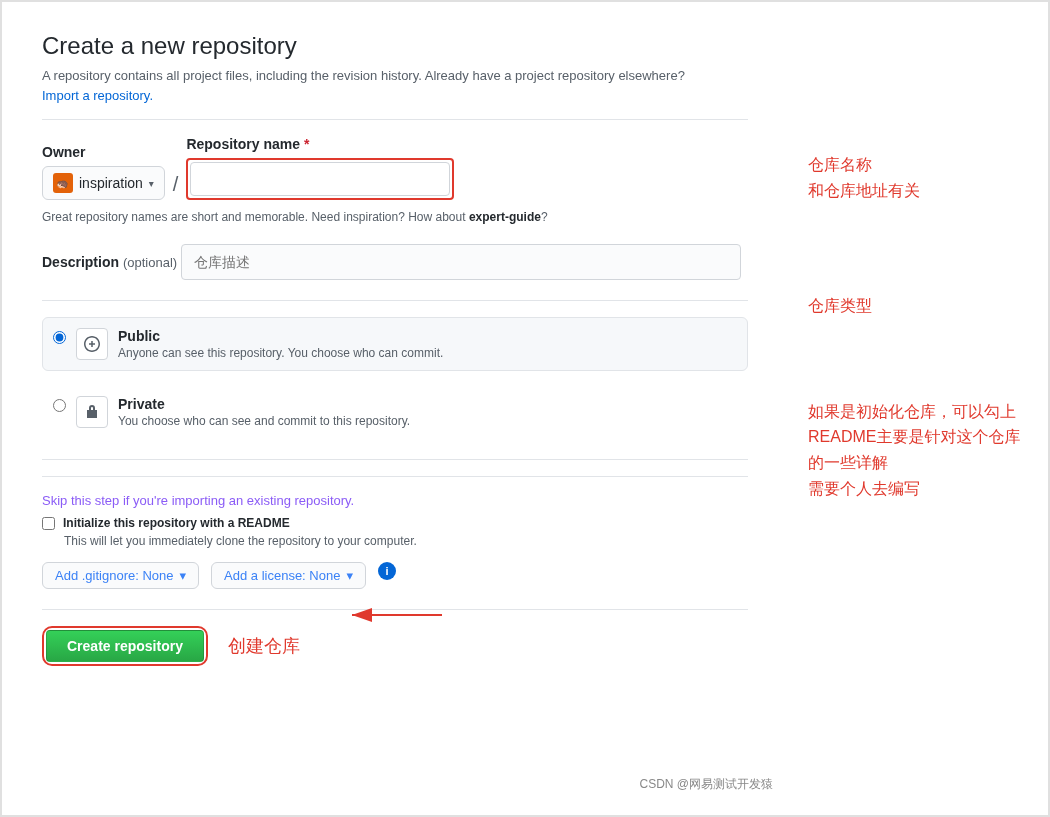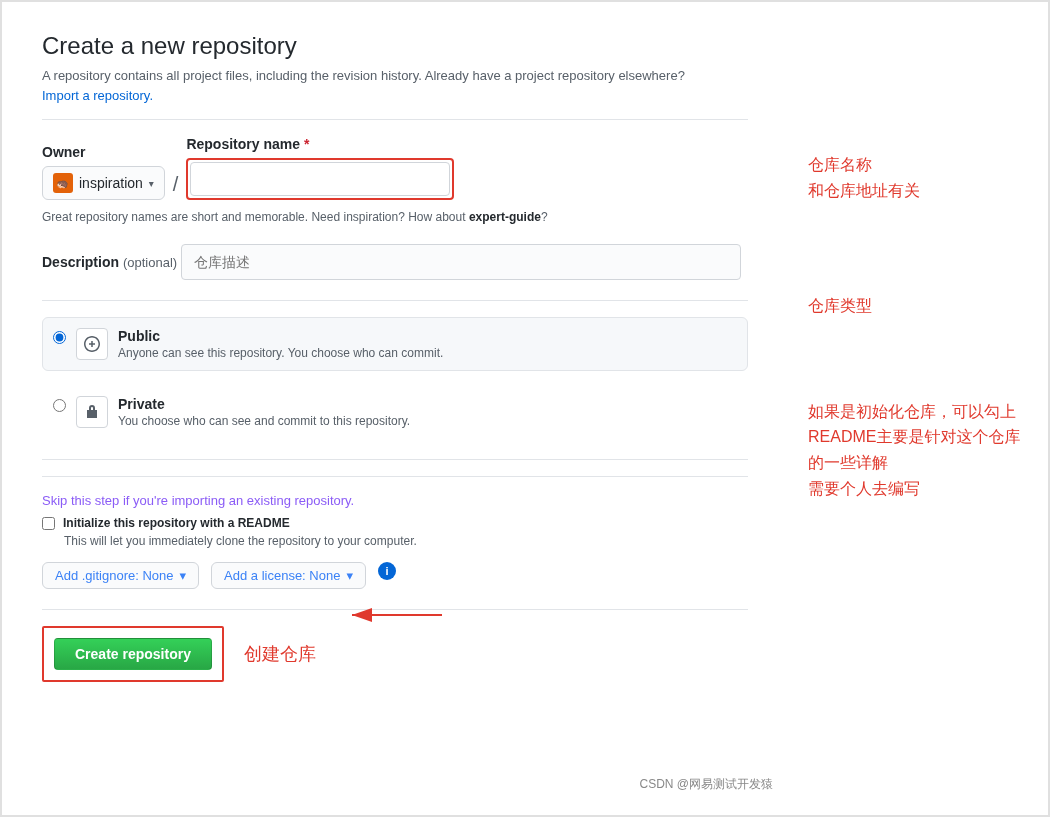--- a/index.html
+++ b/index.html
@@ -248,22 +248,22 @@
       border-top: 1px solid #e1e4e8;
       margin-bottom: 16px;
     }
     .create-section {
       display: flex;
       align-items: center;
       gap: 20px;
     }
     .create-btn-wrapper {
       border: 2px solid #e0392d;
-      border-radius: 2px;
-      padding: 10px;
+      border-radius: 10px;
+      padding: 2px;
       display: inline-block;
     }
     .create-btn {
       background: linear-gradient(180deg, #34d058, #28a745);
       color: white;
       border: 1px solid rgba(0,0,0,0.15);
       border-radius: 4px;
       padding: 7px 20px;
       font-size: 14px;
       font-weight: 600;

